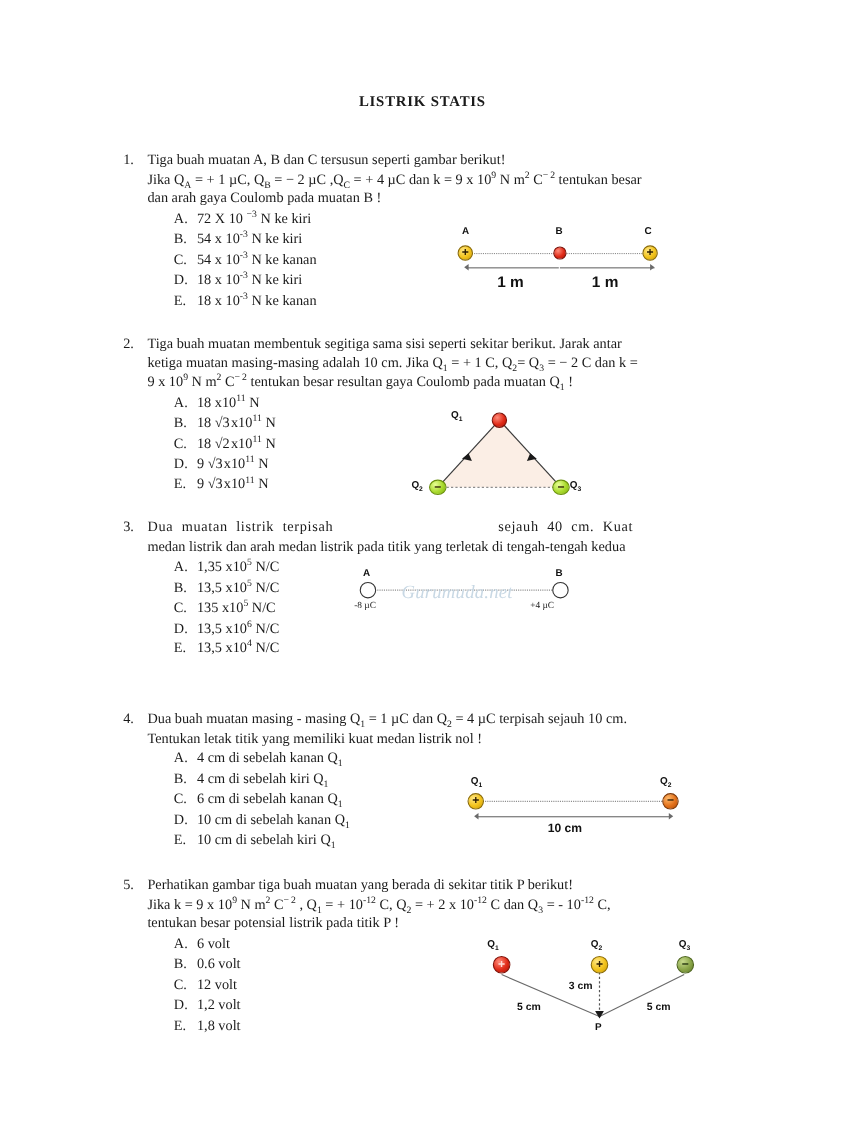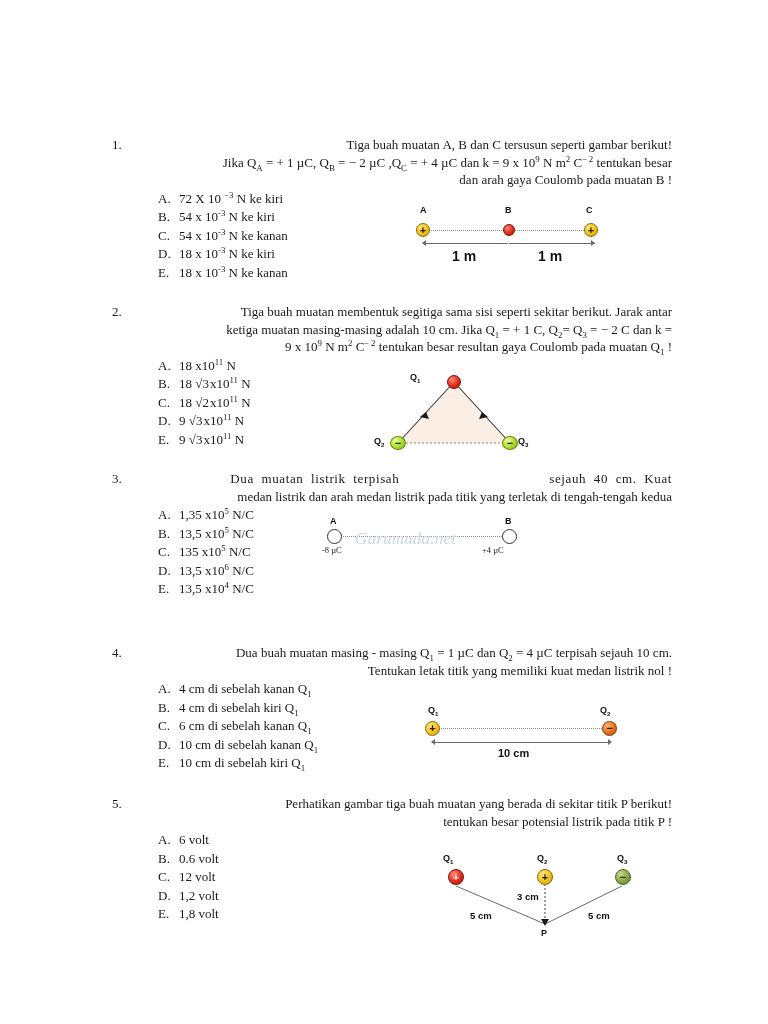--- a/index.html
+++ b/index.html
@@ -45,21 +45,21 @@
     flex: none;
     font-size: 13px;
     line-height: 17.5px;
   }
   .q-body {
     flex: 1;
     font-size: 13px;
     line-height: 17.5px;
     text-align: justify;
   }
-  .q-body.nojust { text-align: right; }
+  .q-body.nojust { text-align: left; }
   .opts {
     margin-top: 1px;
     padding-left: 46px;
   }
   .opt {
     display: flex;
     font-size: 13px;
     line-height: 18.5px;
   }
   .opt-letter {
@@ -157,20 +157,21 @@
     color: #c8d8e4;
     white-space: nowrap;
     letter-spacing: 0.2px;
   }
 </style>
 </head>
 <body>
 
 <div class="page">
 
+  <div class="doc-title">LISTRIK STATIS</div>
 
   <div class="question" style="top:136px;">
     <div class="q-head">
       <div class="q-num">1.</div>
       <div class="q-body nojust">
         <div>Tiga buah muatan A, B dan C tersusun seperti gambar berikut!</div>
         <div>Jika Q<sub>A</sub> = + 1 µC, Q<sub>B</sub> = − 2 µC ,Q<sub>C</sub> = + 4 µC dan k = 9 x 10<sup>9</sup> N m<sup>2</sup> C<sup>− 2</sup> tentukan besar</div>
         <div>dan arah gaya Coulomb pada muatan B !</div>
       </div>
     </div>
@@ -310,21 +311,21 @@
   <div class="fig" style="left:322px; top:516px; width:210px; height:46px;">
     <div class="lbl" style="left:8px; top:0px;">A</div>
     <div class="lbl" style="left:183px; top:0px;">B</div>
     <div class="dashline" style="left:18px; top:20px; width:168px;"></div>
     <div class="ball ball-open" style="left:5px; top:13px; width:15px; height:15px;"></div>
     <div class="ball ball-open" style="left:180px; top:13px; width:15px; height:15px;"></div>
     <div class="lbl-sm" style="left:0px; top:29px;">-8 µC</div>
     <div class="lbl-sm" style="left:160px; top:29px;">+4 µC</div>
   </div>
 
-  <div class="watermark" style="left:355px; top:529px;">Gurumuda.net</div>
+  <div class="watermark" style="left:365px; top:529px;">Gurumuda.net</div>
 
   <div class="question" style="top:644px;">
     <div class="q-head">
       <div class="q-num">4.</div>
       <div class="q-body nojust">
         <div>Dua buah muatan masing - masing Q<sub>1</sub> = 1 µC dan Q<sub>2</sub> = 4 µC terpisah sejauh 10 cm.</div>
         <div>Tentukan letak titik yang memiliki kuat medan listrik nol !</div>
       </div>
     </div>
     <div class="opts">
@@ -365,20 +366,21 @@
     <div style="position:absolute;left:11px;top:34px;width:0;height:0;border-top:3px solid transparent;border-bottom:3px solid transparent;border-right:4px solid #6a6a6a;"></div>
     <div style="position:absolute;left:188px;top:34px;width:0;height:0;border-top:3px solid transparent;border-bottom:3px solid transparent;border-left:4px solid #6a6a6a;"></div>
     <div class="dim" style="left:78px; top:42px; font-size:11px;">10 cm</div>
   </div>
 
   <div class="question" style="top:795px;">
     <div class="q-head">
       <div class="q-num">5.</div>
       <div class="q-body nojust">
         <div>Perhatikan gambar tiga buah muatan yang berada di sekitar titik P berikut!</div>
+        <div>Jika k = 9 x 10<sup>9</sup> N m<sup>2</sup> C<sup>− 2</sup> , Q<sub>1</sub> = + 10<sup>-12</sup> C, Q<sub>2</sub> = + 2 x 10<sup>-12</sup> C dan Q<sub>3</sub> = - 10<sup>-12</sup> C,</div>
         <div>tentukan besar potensial listrik pada titik P !</div>
       </div>
     </div>
     <div class="opts">
       <div class="opt">
           <span class="opt-letter">A.</span>
           <span class="opt-text">6 volt</span>
         </div>
       <div class="opt">
           <span class="opt-letter">B.</span>

